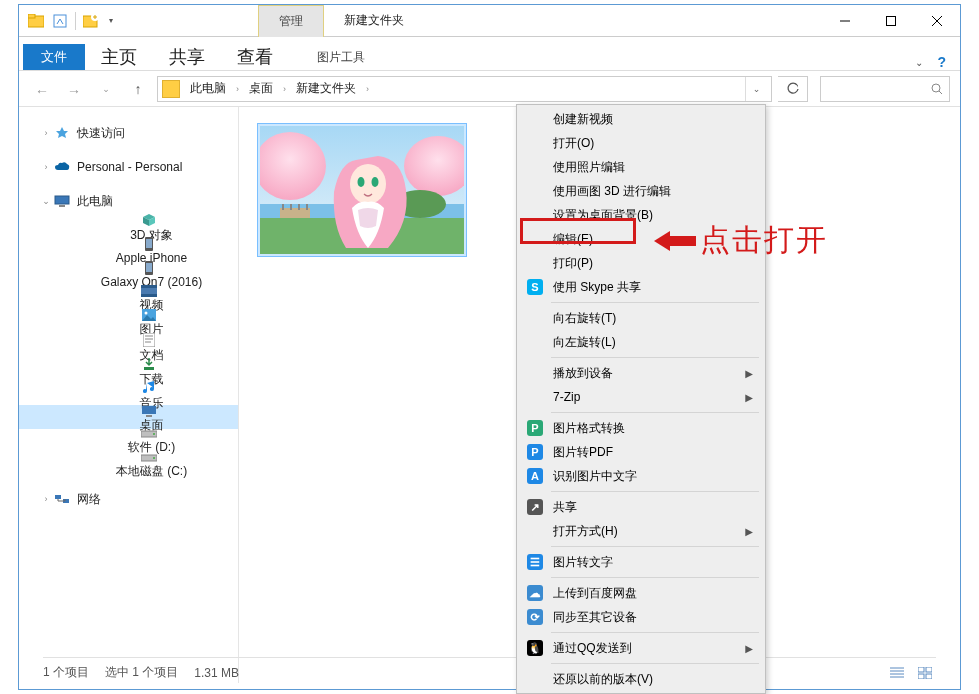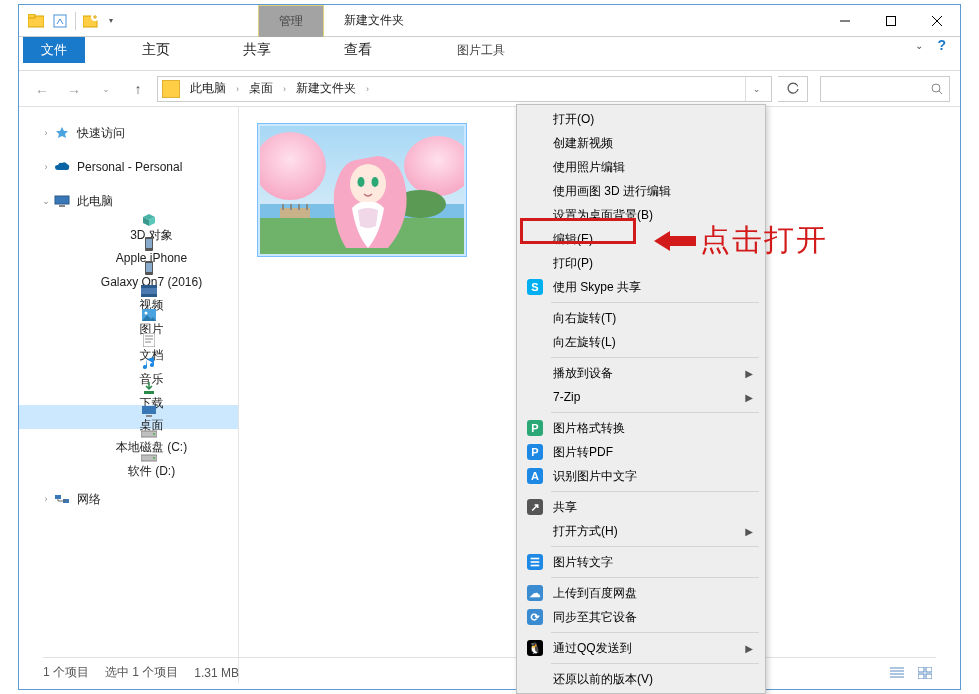--- a/index.html
+++ b/index.html
@@ -5,30 +5,30 @@
   * { margin: 0; padding: 0; box-sizing: border-box; }
   body { font-family: "Microsoft YaHei", "Segoe UI", Tahoma, sans-serif; font-size: 12px; background: #fff; width: 979px; height: 694px; position: relative; overflow: hidden; }
 
   
   .titlebar { height: 32px; background: #fff; border-bottom: 1px solid #ccc; display: flex; align-items: center; padding-left: 6px; }
   .qat { display: flex; align-items: center; gap: 2px; }
   .qat-icon { width: 22px; height: 22px; display: inline-flex; align-items: center; justify-content: center; border: 1px solid transparent; }
   .qat-sep { width: 1px; height: 18px; background: #d0d0d0; margin: 0 2px; }
 
   .title-tab { margin-left: 140px; display: flex; align-items: stretch; height: 32px; }
-  .tab-manage { background: #a3a3a3; color: #444; padding: 0 20px; display: flex; align-items: center; font-size: 12px; border: 1px solid #e0d080; border-bottom: none; }
+  .tab-manage { background: #e5e5e5; color: #444; padding: 0 20px; display: flex; align-items: center; font-size: 12px; border: 1px solid #e0d080; border-bottom: none; }
   .tab-title { padding: 0 20px; display: flex; align-items: center; font-size: 12px; color: #222; }
 
   .winctrl { margin-left: auto; display: flex; height: 32px; }
   .winbtn { width: 46px; height: 32px; display: flex; align-items: center; justify-content: center; font-size: 12px; color: #000; }
 
   
-  .ribbon { height: 34px; background: #fff; border-bottom: 1px solid #ddd; display: flex; align-items: flex-start; gap: 41px; }
+  .ribbon { height: 34px; background: #fff; border-bottom: 1px solid #ddd; display: flex; align-items: flex-end; }
   .file-tab { background: #1979ca; color: #fff; height: 26px; padding: 0 18px; display: flex; align-items: center; font-size: 13px; margin-left: 4px; }
-  .ribbon-tab { padding: 0 16px; height: 26px; display: flex; align-items: center; color: #222; font-size: 14px; }
+  .ribbon-tab { padding: 0 16px; height: 26px; display: flex; align-items: center; color: #222; font-size: 18px; }
   .ribbon-tools { margin-left: 12px; color: #444; font-size: 12px; }
 
   .ribbon-right { margin-left: auto; padding-right: 14px; display: flex; gap: 14px; align-items: center; }
   .chev-down { font-size: 10px; color: #555; }
   .help-icon { color: #1979ca; font-weight: bold; font-size: 14px; }
 
   
   .navrow { height: 36px; display: flex; align-items: center; padding: 4px 10px; gap: 6px; border-bottom: 1px solid #e1e1e1; }
   .nav-arrow { width: 26px; height: 26px; display: inline-flex; align-items: center; justify-content: center; color: #999; font-size: 14px; border-radius: 2px; }
   .nav-arrow.enabled { color: #555; }
@@ -271,61 +271,61 @@
               <span class="tree-icon">
                 <svg width="12" height="14">
                   <rect width="12" height="14" fill="#fff" stroke="#888"></rect>
                   <path d="M2 3h8M2 6h8M2 9h6" stroke="#888"></path>
                 </svg>
               </span>
               <span>文档</span>
             </div>
             <div class="tree-item child">
               <span class="tree-icon">
-                <svg width="12" height="14">
-                  <path d="M4 2 v8 a2 2 0 1 1 -1 -1.7 M4 2 L11 0 v8 a2 2 0 1 1 -1 -1.7" fill="#1e88e5"></path>
-                </svg>
-              </span>
-              <span>音乐</span>
-            </div>
-            <div class="tree-item child">
-              <span class="tree-icon">
                 <svg width="14" height="14">
                   <path d="M7 1 v7 M4 5 l3 3 l3 -3" stroke="#2a8a4a" fill="none" stroke-width="1.5"></path>
                   <rect x="2" y="10" width="10" height="3" fill="#2a8a4a"></rect>
                 </svg>
               </span>
               <span>下载</span>
             </div>
+            <div class="tree-item child">
+              <span class="tree-icon">
+                <svg width="12" height="14">
+                  <path d="M4 2 v8 a2 2 0 1 1 -1 -1.7 M4 2 L11 0 v8 a2 2 0 1 1 -1 -1.7" fill="#1e88e5"></path>
+                </svg>
+              </span>
+              <span>音乐</span>
+            </div>
             <div class="tree-item child selected">
               <span class="tree-icon">
                 <svg width="16" height="12">
                   <rect x="1" y="1" width="14" height="8" fill="#3a77b7"></rect>
                   <rect x="5" y="10" width="6" height="2" fill="#888"></rect>
                 </svg>
               </span>
               <span>桌面</span>
             </div>
             <div class="tree-item child">
               <span class="tree-icon">
                 <svg width="16" height="10">
                   <rect x="0" y="2" width="16" height="6" fill="#bfbfbf" stroke="#888"></rect>
                   <circle cx="13" cy="5" r="1" fill="#4a4"></circle>
                 </svg>
               </span>
-              <span>本地磁盘 (C:)</span>
+              <span>软件 (D:)</span>
             </div>
             <div class="tree-item child">
               <span class="tree-icon">
                 <svg width="16" height="10">
                   <rect x="0" y="2" width="16" height="6" fill="#bfbfbf" stroke="#888"></rect>
                   <circle cx="13" cy="5" r="1" fill="#4a4"></circle>
                 </svg>
               </span>
-              <span>软件 (D:)</span>
+              <span>本地磁盘 (C:)</span>
             </div>
           </div>
       </div>
       <div class="tree-group">
         <div class="tree-item">
           <span class="tree-caret">›</span>
           <span class="tree-icon">
               <svg width="16" height="12">
                 <rect x="1" y="2" width="6" height="4" fill="#3a77b7"></rect>
                 <rect x="9" y="6" width="6" height="4" fill="#3a77b7"></rect>
@@ -393,24 +393,24 @@
             <rect x="0" y="7" width="6" height="5" fill="none" stroke="#5a8ac0"></rect>
             <rect x="8" y="7" width="6" height="5" fill="none" stroke="#5a8ac0"></rect>
           </svg>
         </span>
     </div>
   </div>
 </div>
 
 <div class="ctx" id="ctx">
     <div class="mi">
+      <span>创建新视频</span>
+    </div>
+    <div class="mi">
       <span>打开(O)</span>
-    </div>
-    <div class="mi">
-      <span>创建新视频</span>
     </div>
     <div class="mi">
       <span>使用照片编辑</span>
     </div>
     <div class="mi">
       <span>使用画图 3D 进行编辑</span>
     </div>
     <div class="mi">
       <span>设置为桌面背景(B)</span>
     </div>

